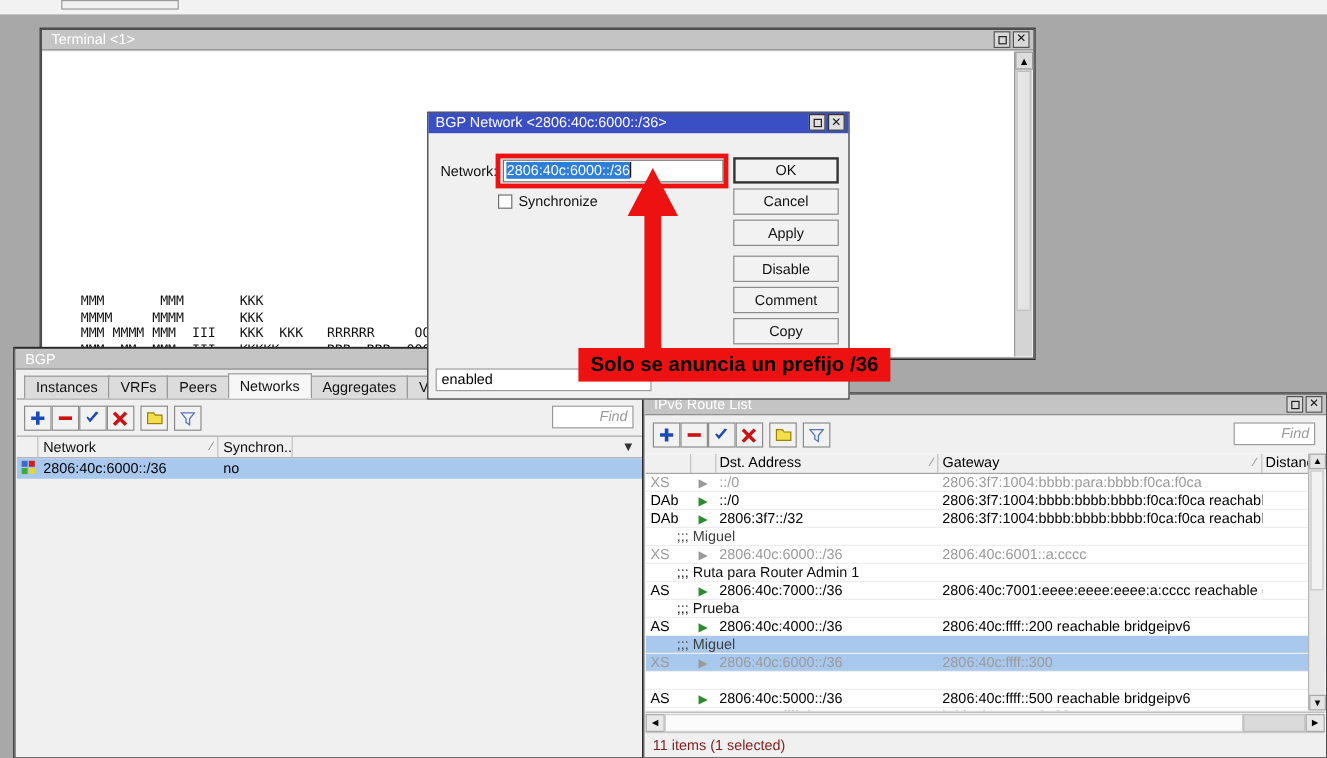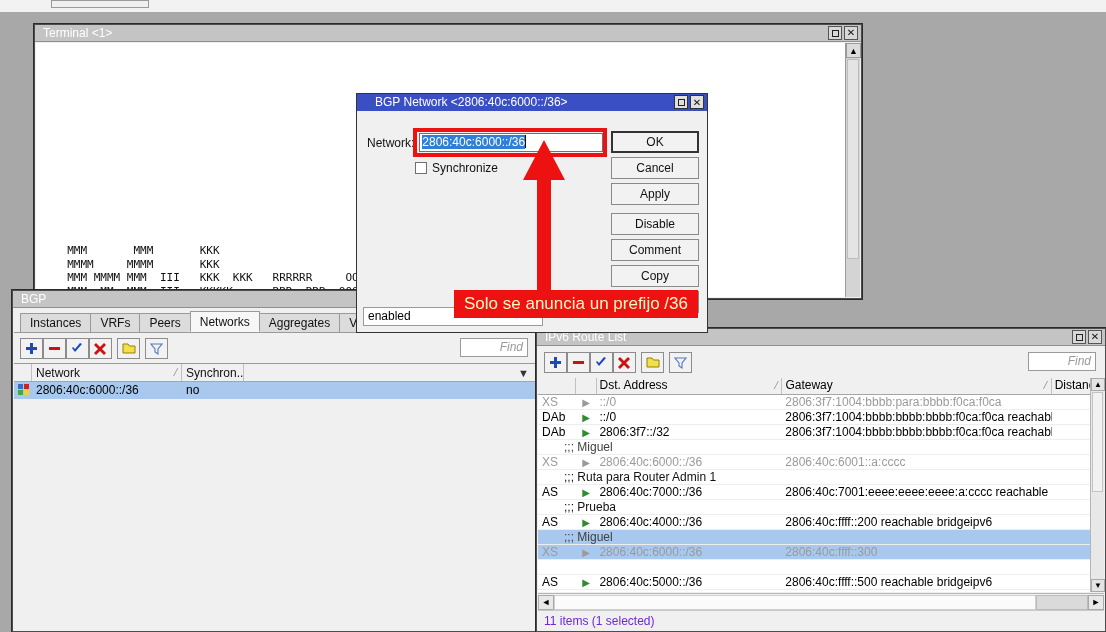--- a/index.html
+++ b/index.html
@@ -152,31 +152,31 @@
   .rg-hscroll {
     position: absolute; left: 0; right: 0; bottom: 20px; height: 17px;
     background: #f0f0f0; border-top: 1px solid #b5b5b5; display: flex; align-items: center;
   }
   .hs-left, .hs-right { width: 16px; height: 15px; background: #e8e8e8; border: 1px solid #aaa;
                         display: flex; align-items: center; justify-content: center; font-size: 9px; }
   .hs-track { flex: 1; height: 15px; background: #fbfbfb; border: 1px solid #cfcfcf; }
   .hs-pad { width: 52px; height: 15px; background: #dadada; border: 1px solid #bbb; }
   .status-bar {
     position: absolute; left: 0; right: 0; bottom: 0; height: 20px; line-height: 20px;
-    background: #f0f0f0; border-top: 1px solid #c8c8c8; padding-left: 6px; font-size: 12px; color: #6d28d9;
+    background: #f0f0f0; border-top: 1px solid #c8c8c8; padding-left: 6px; font-size: 12px; color: #7f1d1d;
   }
 
   
   #dlg {
     position: absolute; left: 356px; top: 93px; width: 352px; height: 240px;
     background: #f0f0f0; border: 1px solid #333;
   }
   .dlg-title {
     height: 17px; line-height: 17px; background: #3b4fc4; color: #fff;
-    font-size: 12px; padding-left: 18px; position: relative;
+    font-size: 12px; padding-left: 6px; position: relative;
   }
   .dlg-btns { position: absolute; right: 3px; top: 1px; display: flex; gap: 2px; }
   .dlg-btn { width: 14px; height: 14px; border: 1px solid #333; background: #e0e0e0;
              display: flex; align-items: center; justify-content: center; font-size: 10px; color: #111; }
   .dlg-body { position: absolute; left: 0; top: 17px; right: 0; bottom: 0; }
 
   .field-row { position: absolute; left: 10px; top: 22px; display: flex; align-items: center; }
   .field-label { font-size: 12px; color: #111; margin-right: 5px; }
   .field-input {
     width: 184px; height: 19px; background: #fff; border: 1px solid #707070;
@@ -199,22 +199,22 @@
   }
   .dbtn.primary { border: 2px solid #333; }
   .dbtn.gap { margin-top: 8px; }
   .dlg-status {
     position: absolute; left: 6px; bottom: 6px; width: 180px; height: 19px;
     background: #fff; border: 1px solid #9a9a9a; font-size: 12px; line-height: 17px; padding-left: 4px;
   }
 
   
   .anno-banner {
-    position: absolute; left: 454px; top: 290px; height: 28px;
-    background: #ee1111; color: #fef9c3; font-weight: normal; font-size: 17px;
+    position: absolute; left: 482px; top: 290px; height: 28px;
+    background: #ee1111; color: #000000; font-weight: bold; font-size: 17px;
     display: flex; align-items: center; padding: 0 10px; white-space: nowrap;
     z-index: 60;
   }
   .anno-arrow { position: absolute; left: 521px; top: 140px; width: 46px; height: 158px; z-index: 55; }
 </style>
 </head>
 <body>
 
 <div id="root">
 

